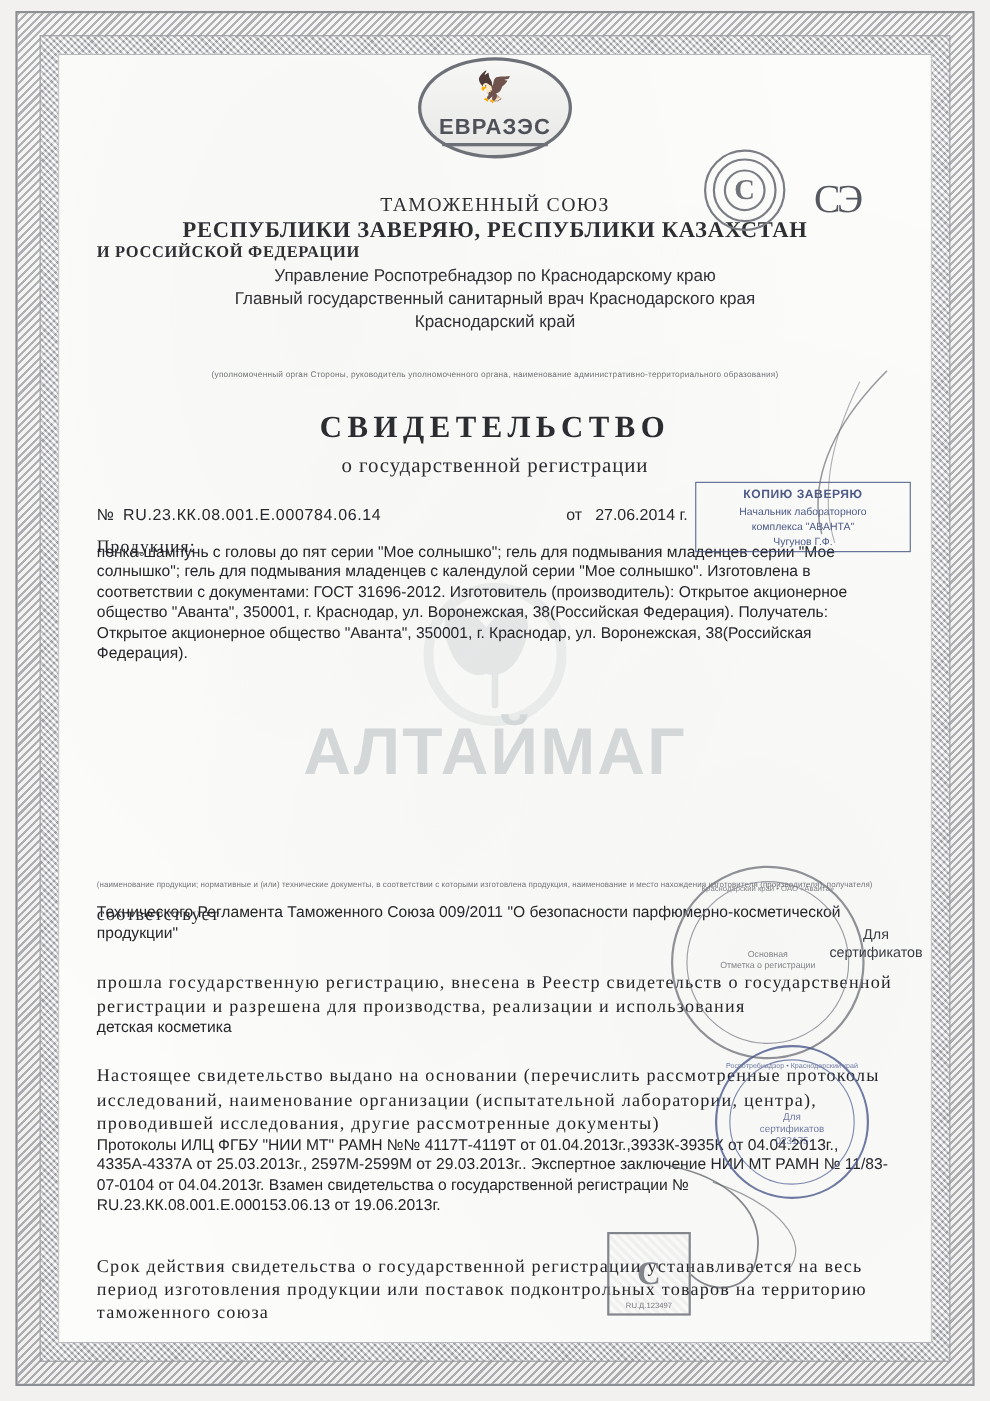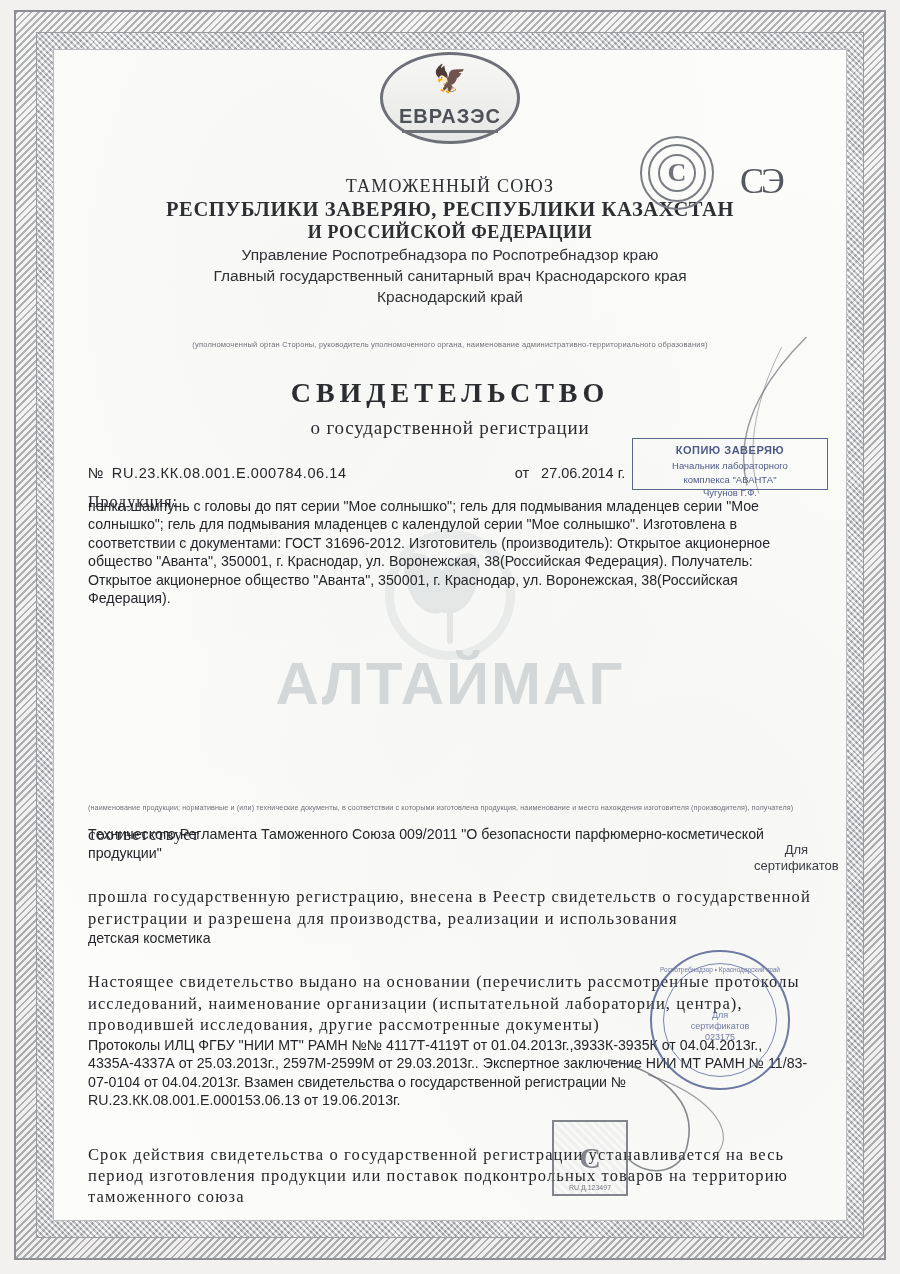--- a/index.html
+++ b/index.html
@@ -186,24 +186,24 @@
   .hdr2 {
     text-align: center;
     font-family: "Liberation Serif", serif;
     font-weight: bold;
     font-size: 20.5px;
     letter-spacing: .6px;
     color: #2d2f33;
     margin-top: 1px;
   }
   .hdr3 {
-    text-align: center;
+    text-align: left;
     font-family: "Liberation Serif", serif;
     font-weight: bold;
-    font-size: 18px;
+    font-size: 15px;
     letter-spacing: .6px;
     color: #2d2f33;
     margin-top: 1px;
   }
   .sub-line {
     text-align: center;
     font-family: "Liberation Sans", sans-serif;
     font-size: 15.5px;
     color: #2f3135;
     margin-top: 3px;
@@ -286,21 +286,21 @@
     letter-spacing: 0;
   }
 
   .block { margin-top: 12px; }
   .block-lg { margin-top: 24px; }
 
   
   .copy-stamp {
     position: absolute;
     right: 18px; top: 388px;
-    width: 196px; height: 52px;
+    width: 196px; height: 64px;
     border: 1px solid #4c5a86;
     color: #3e4c7d;
     font-family: "Liberation Sans", sans-serif;
     font-size: 9.5px;
     line-height: 1.45;
     text-align: center;
     padding-top: 4px;
     z-index: 8;
     opacity: .92;
   }
@@ -428,21 +428,21 @@
                 <div class="c c2"></div>
                 <div class="c c3"></div>
                 <div class="g">C</div>
               </div>
               <div class="stamp-ce">CЭ</div>
             </div>
 
             <div class="hdr1">ТАМОЖЕННЫЙ СОЮЗ</div>
             <div class="hdr2">РЕСПУБЛИКИ ЗАВЕРЯЮ, РЕСПУБЛИКИ КАЗАХСТАН</div>
             <div class="hdr3">И РОССИЙСКОЙ ФЕДЕРАЦИИ</div>
-            <div class="sub-line">Управление Роспотребнадзора по Роспотребнадзор краю</div>
+            <div class="sub-line">Управление Роспотребнадзор по Краснодарскому краю</div>
             <div class="sub-line">Главный государственный санитарный врач Краснодарского края</div>
             <div class="sub-line">Краснодарский край</div>
             <div class="tiny-note">(уполномоченный орган Стороны, руководитель уполномоченного органа, наименование административно-территориального образования)</div>
 
             <div class="doc-title">СВИДЕТЕЛЬСТВО</div>
             <div class="doc-subtitle">о государственной регистрации</div>
 
             <div class="numrow">
               <span class="no">№</span>
               <span class="num">RU.23.КК.08.001.Е.000784.06.14</span>
@@ -472,20 +472,25 @@
 
           </div>
 
           <div class="copy-stamp">
             <b>КОПИЮ ЗАВЕРЯЮ</b><br>
             <span>Начальник лабораторного</span><br>
             <span>комплекса "АВАНТА"</span><br>
             <span>Чугунов Г.Ф.</span>
           </div>
 
+          <div class="round-stamp-1">
+            <div class="rs1-t">Краснодарский край • ОАО «Аванта»</div>
+            <div class="rs1-c" style="white-space:pre-line;">Основная
+Отметка о регистрации</div>
+          </div>
 
           <div class="for-cert" style="white-space:pre-line;">Для
 сертификатов</div>
 
           <div class="round-stamp-blue">
             <div class="rsb-t">Роспотребнадзор • Краснодарский край</div>
             <div class="rsb-c" style="white-space:pre-line;">Для
 сертификатов
 023175</div>
           </div>

